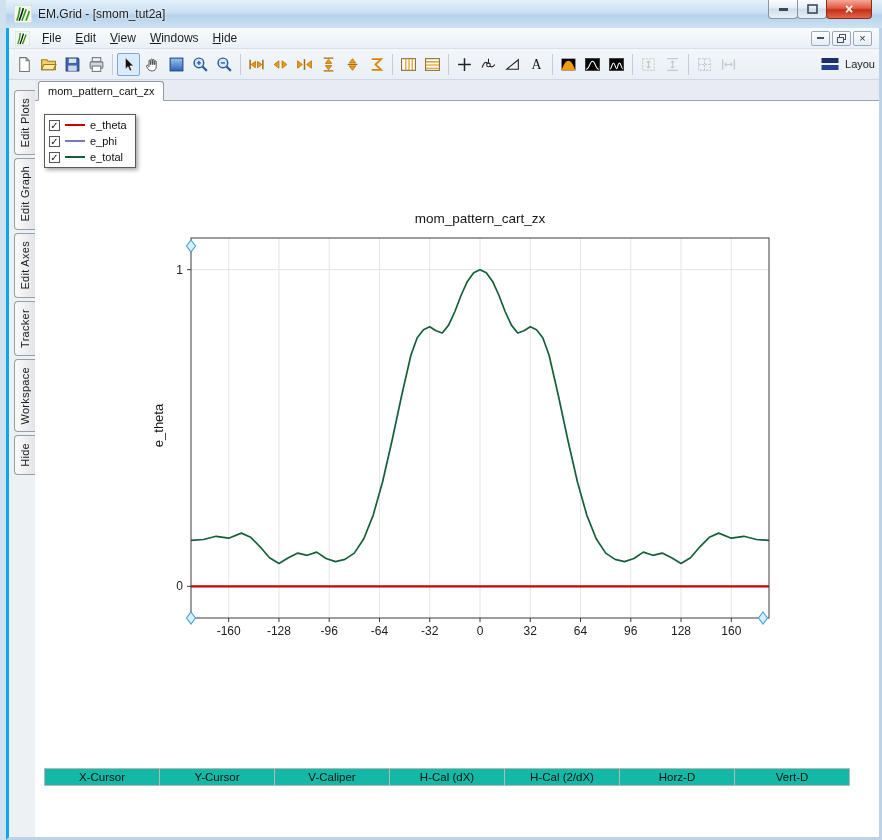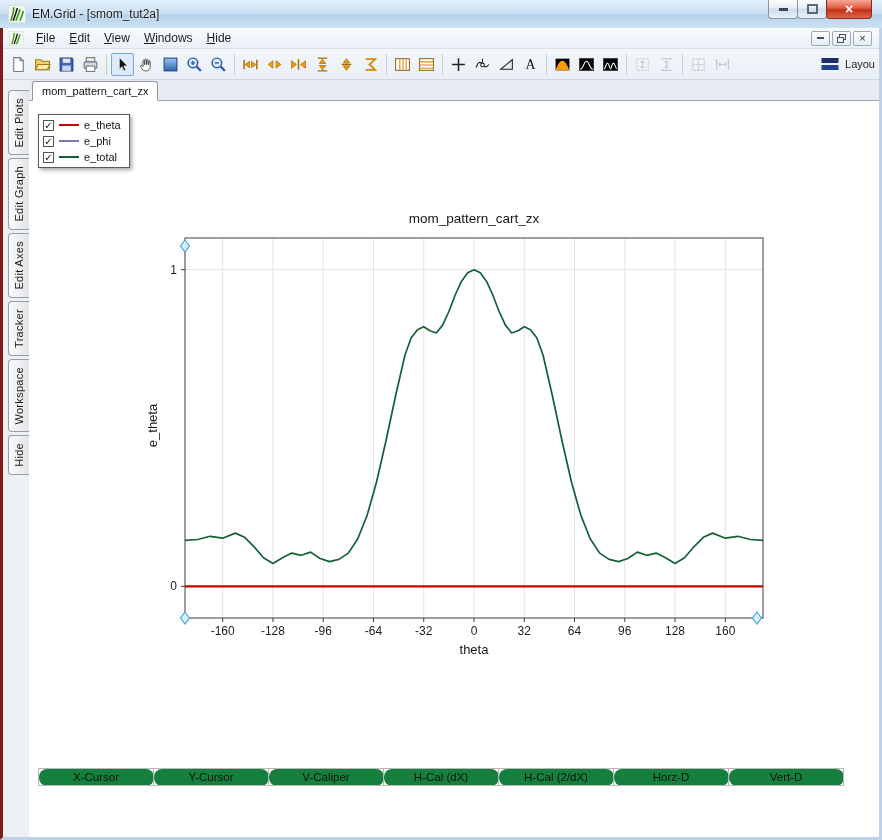--- a/index.html
+++ b/index.html
@@ -1,32 +1,32 @@
 <!DOCTYPE html>
 <html><head>
 <meta charset="utf-8">
 <style>
   * { margin:0; padding:0; box-sizing:border-box; }
   html,body { width:882px; height:840px; }
   body { font-family:"Liberation Sans", sans-serif; background:#cfe0ef; position:relative; overflow:hidden; }
 
-  .window { position:absolute; inset:0; display:flex; flex-direction:column; }
+  .window { position:absolute; inset:0; display:flex; flex-direction:column;padding-left:6px; }
 
   
   .titlebar { height:28px; background:linear-gradient(#e3f1fb,#cbdff3 45%,#b6d1ea 55%,#cde2f4); display:flex; align-items:center; padding:0 6px 0 8px; }
   .app-logo { width:18px; height:18px; flex:0 0 auto; }
   .title-text { font-size:12px; color:#1b1b1b; margin-left:6px; text-shadow:0 0 3px #fff; }
   .win-btns { margin-left:auto; display:flex; height:100%; align-items:flex-start; padding-right:4px; }
   .win-btn { height:19px; border:1px solid #87969f; border-top:none; border-radius:0 0 4px 4px; display:flex; align-items:center; justify-content:center; margin-left:-1px; }
   .win-btn.minb,.win-btn.maxb { width:30px; background:linear-gradient(#fbfdfe,#e4edf6 45%,#cfdceb 50%,#e8f1f9); }
   .win-btn.closeb { width:46px; background:linear-gradient(#f5a898,#e35b43 45%,#c22f17 55%,#e0684c); border-color:#8e2b18; color:#fff; font-size:14px; line-height:14px; font-weight:bold; }
   .glyph-minbar { width:9px; height:3px; background:#3c4a55; }
 
   
-  .frame { flex:1; display:flex; flex-direction:column; border-left:3px solid #7f1d1d; border-right:3px solid #bcd2e8; border-bottom:3px solid #bcd2e8; background:#f0f4f9; min-height:0;justify-content:center; }
+  .frame { flex:1; display:flex; flex-direction:column; border-left:3px solid #0ea5e9; border-right:3px solid #bcd2e8; border-bottom:3px solid #bcd2e8; background:#f0f4f9; min-height:0;justify-content:center; }
 
   
   .menubar { height:21px; display:flex; align-items:center; background:linear-gradient(#f8fbfd,#eaf0f7); border-bottom:1px solid #dae1ea; padding:0 4px; }
   .menu-logo { width:15px; height:15px; margin:0 5px 0 2px; }
   .menu-item { font-size:12px; color:#1d1d1d; padding:2px 7px; display:inline-block; }
   .menu-item::first-letter { text-decoration:underline; }
   .mdi-btns { margin-left:auto; display:flex; gap:2px; padding-right:3px; }
   .mdi-btn { width:19px; height:15px; border:1px solid #9aa8ba; background:linear-gradient(#fdfeff,#e6edf5); border-radius:2px; display:flex; align-items:center; justify-content:center; font-size:11px; line-height:11px; color:#333; }
 
   
@@ -62,21 +62,21 @@
   
   .chart-title { position:absolute; left:156px; top:110px; width:578px; text-align:center; font-size:13.5px; color:#161616; }
   .ylabel { position:absolute; left:88px; top:317px; width:70px; text-align:center; font-size:13px; color:#161616; transform:rotate(-90deg); }
   .xlabel { position:absolute; left:156px; top:541px; width:578px; text-align:center; font-size:13px; color:#161616; }
   #plotsvg { position:absolute; left:120px; top:100px; width:660px; height:460px; }
   #plotsvg text { font-size:12px; fill:#1c1c1c; font-family:"Liberation Sans",sans-serif; }
 
   
   .status-table { position:absolute; left:9px; top:667px; width:806px; border-collapse:collapse; table-layout:fixed; }
   .status-table td { border:1px solid #b8b8b8; height:17px; font-size:11.5px; text-align:center; color:#111; padding:0 2px; }
-  .status-table tr.hdr td { background:#15803d;border-radius:8px; }
+  .status-table tr.hdr td { background:#14b8a6; }
   .status-table tr.val td { background:#fafbfc; }
 </style>
 </head>
 <body>
 
 <div class="window">
 
   <div class="titlebar">
     <svg class="app-logo" viewBox="0 0 16 16">
         <rect width="16" height="16" fill="#f3f7f2" stroke="#b9c6b4" stroke-width="0.7"></rect>
@@ -407,21 +407,20 @@
               <line x1="576.304347826087" y1="417" x2="576.304347826087" y2="421" stroke="#3c3c3c"></line>
               <text x="576.304347826087" y="434" text-anchor="middle">160</text>
               <line x1="32" y1="385.3333333333333" x2="36" y2="385.3333333333333" stroke="#3c3c3c"></line>
               <text x="28" y="389.3333333333333" text-anchor="end">0</text>
               <line x1="32" y1="68.66666666666669" x2="36" y2="68.66666666666669" stroke="#3c3c3c"></line>
               <text x="28" y="72.66666666666669" text-anchor="end">1</text>
               <path d="M36 39L40.5 45L36 51L31.5 45Z" fill="#d6f0fc" stroke="#4ea3d8" stroke-width="1.2"></path>
               <path d="M36 411L40.5 417L36 423L31.5 417Z" fill="#d6f0fc" stroke="#4ea3d8" stroke-width="1.2"></path>
               <path d="M608 411L612.5 417L608 423L603.5 417Z" fill="#d6f0fc" stroke="#4ea3d8" stroke-width="1.2"></path>
             </svg>
-          <div class="xlabel">theta</div>
 
           <table class="status-table">
             <tbody>
                 <tr class="hdr">
               <td>X-Cursor</td>
               <td>Y-Cursor</td>
               <td>V-Caliper</td>
               <td>H-Cal (dX)</td>
               <td>H-Cal (2/dX)</td>
               <td>Horz-D</td>

